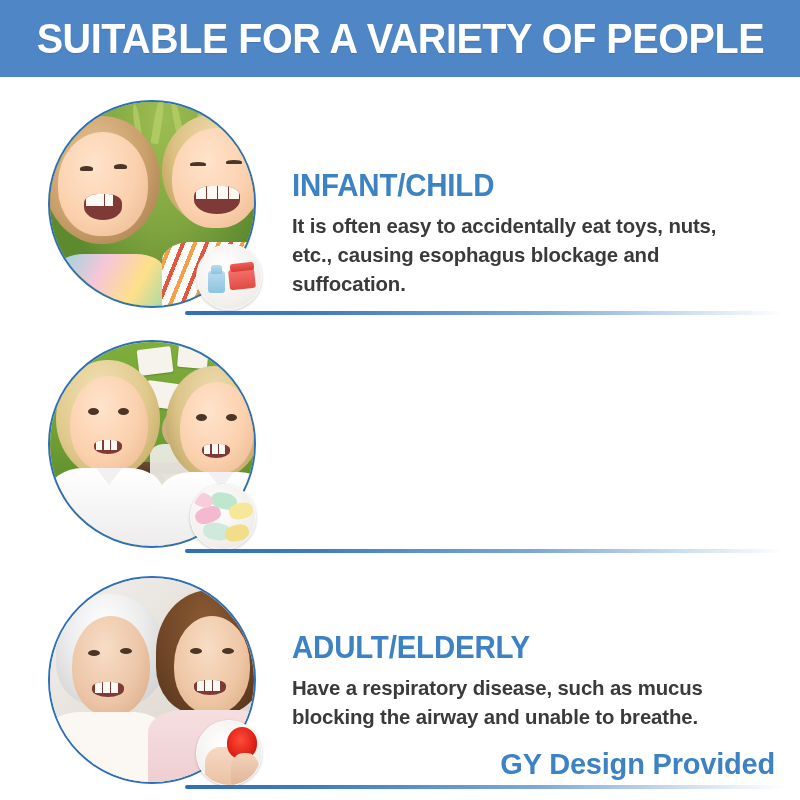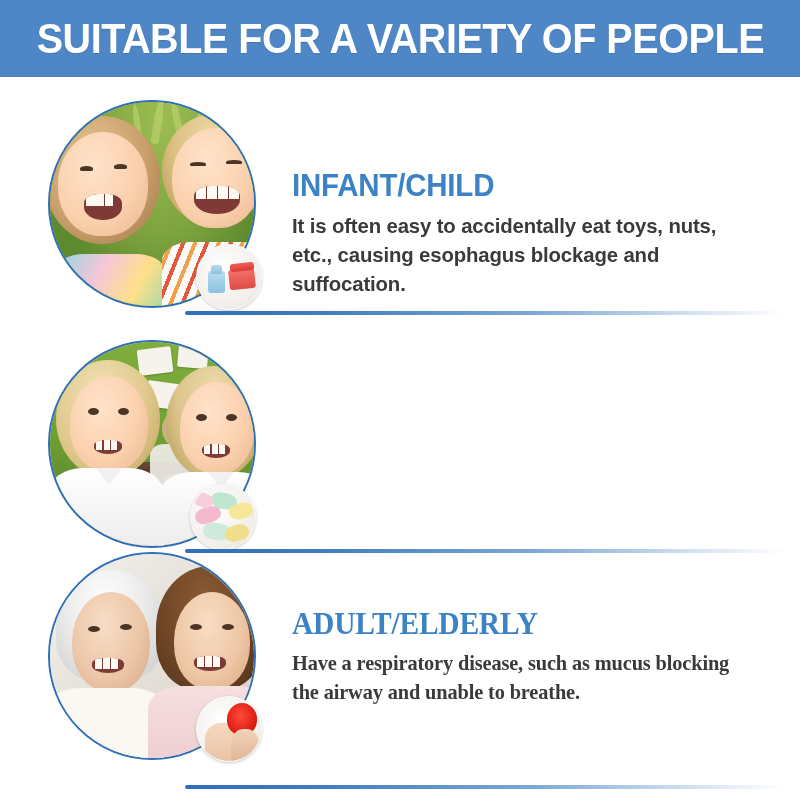--- a/index.html
+++ b/index.html
@@ -36,21 +36,21 @@
   }
 
   
   .section {
     position: absolute;
     left: 0;
     width: 800px;
   }
   #section-0 { top: 92px;  height: 225px; }
   #section-1 { top: 332px; height: 225px; }
-  #section-2 { top: 544px; height: 225px; font-family: Liberation Serif, serif; }
+  #section-2 { top: 568px; height: 225px; }
 
   
   .photo-circle {
     position: absolute;
     left: 48px; top: 8px;
     width: 208px; height: 208px;
     border-radius: 50%;
     border: 2px solid #2e6fb7;
     overflow: hidden;
     background: #dfe7ef;
@@ -407,15 +407,16 @@
       <div class="throat-red" style="left:30px;top:6px;width:30px;height:32px;"></div>
       <div class="hand-skin" style="left:34px;top:32px;width:28px;height:34px;background:linear-gradient(180deg,#f2d2b9 0%,#e0b495 100%);border-radius:44% 44% 20% 20%;"></div>
     </div>
 
     <div class="text-col">
       <div class="section-title">ADULT/ELDERLY</div>
       <div class="section-body">Have a respiratory disease, such as mucus blocking the airway and unable to breathe.</div>
     </div>
   </div>
 
+  <div class="footer-credit">GY Design Provided</div>
   <div class="divider" id="divider-2"></div>
 
 </div>
 
 </body></html>

